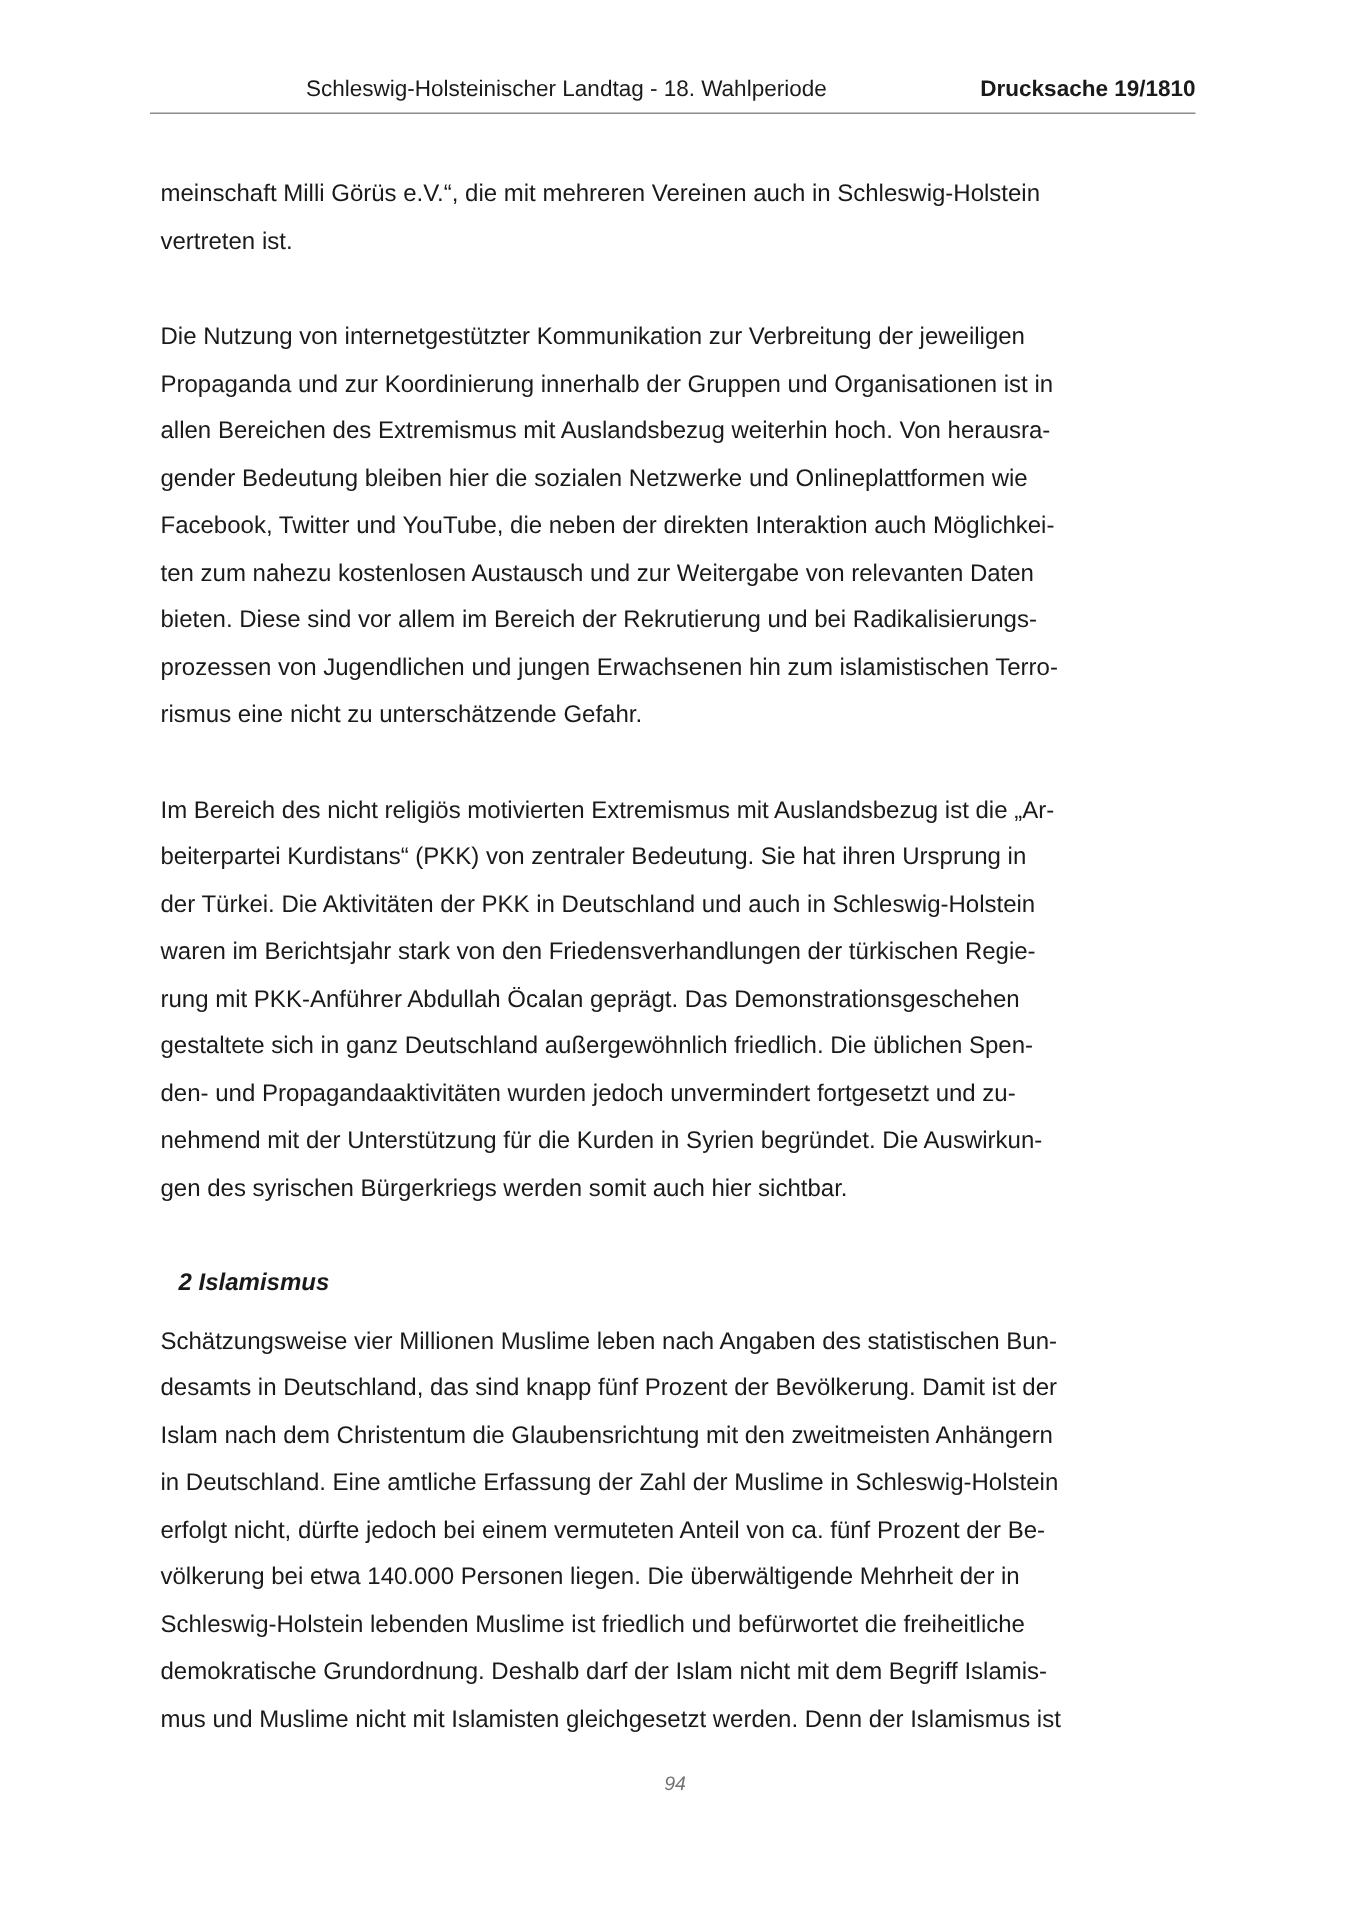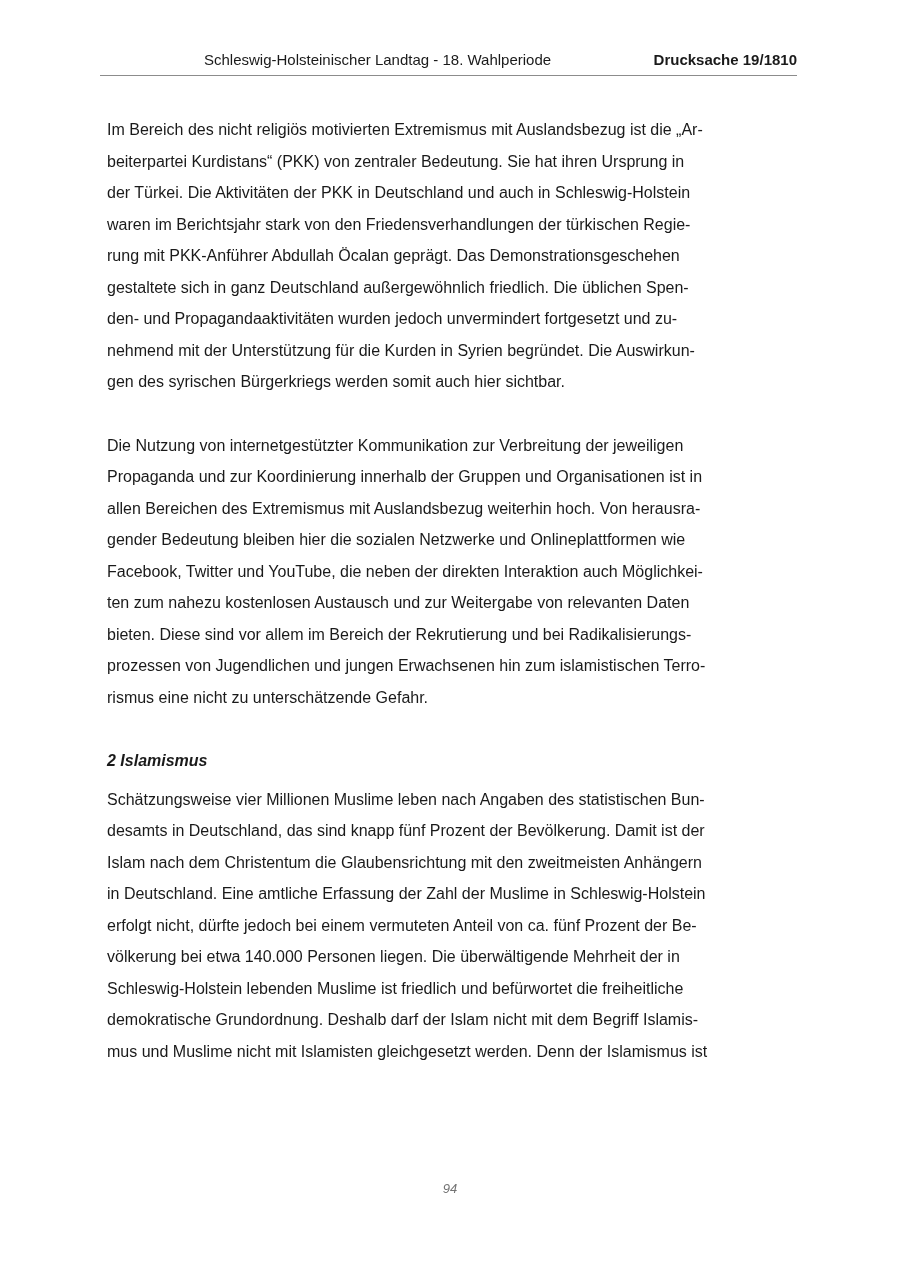--- a/index.html
+++ b/index.html
@@ -43,21 +43,21 @@
   .body {
     padding: 38px 107px 0 107px;
   }
   .body p {
     margin: 0 0 32px 0;
     font-size: 16px;
     line-height: 31.5px;
     white-space: pre;
   }
   .body h2 {
-    margin: 0 0 7px 0;
+    margin: 0 0 7px 12px;
     font-size: 16px;
     line-height: 31.5px;
     font-weight: bold;
     font-style: italic;
   }
   .footer {
     position: absolute;
     top: 1181px;
     left: 0;
     width: 100%;
@@ -73,40 +73,42 @@
 <div class="page">
 
   <div class="header">
     <span class="left">Schleswig-Holsteinischer Landtag - 18. Wahlperiode</span>
     <span class="right">Drucksache 19/1810</span>
   </div>
 
   <div class="rule"></div>
 
   <div class="body">
+    <p>meinschaft Milli Görüs e.V.“, die mit mehreren Vereinen auch in Schleswig-Holstein
+vertreten ist.</p>
+
+    <p>Die Nutzung von internetgestützter Kommunikation zur Verbreitung der jeweiligen
+Propaganda und zur Koordinierung innerhalb der Gruppen und Organisationen ist in
+allen Bereichen des Extremismus mit Auslandsbezug weiterhin hoch. Von herausra-
+gender Bedeutung bleiben hier die sozialen Netzwerke und Onlineplattformen wie
+Facebook, Twitter und YouTube, die neben der direkten Interaktion auch Möglichkei-
+ten zum nahezu kostenlosen Austausch und zur Weitergabe von relevanten Daten
+bieten. Diese sind vor allem im Bereich der Rekrutierung und bei Radikalisierungs-
+prozessen von Jugendlichen und jungen Erwachsenen hin zum islamistischen Terro-
+rismus eine nicht zu unterschätzende Gefahr.</p>
 
     <p>Im Bereich des nicht religiös motivierten Extremismus mit Auslandsbezug ist die „Ar-
 beiterpartei Kurdistans“ (PKK) von zentraler Bedeutung. Sie hat ihren Ursprung in
 der Türkei. Die Aktivitäten der PKK in Deutschland und auch in Schleswig-Holstein
 waren im Berichtsjahr stark von den Friedensverhandlungen der türkischen Regie-
 rung mit PKK-Anführer Abdullah Öcalan geprägt. Das Demonstrationsgeschehen
 gestaltete sich in ganz Deutschland außergewöhnlich friedlich. Die üblichen Spen-
 den- und Propagandaaktivitäten wurden jedoch unvermindert fortgesetzt und zu-
 nehmend mit der Unterstützung für die Kurden in Syrien begründet. Die Auswirkun-
 gen des syrischen Bürgerkriegs werden somit auch hier sichtbar.</p>
-
-    <p>Die Nutzung von internetgestützter Kommunikation zur Verbreitung der jeweiligen
-Propaganda und zur Koordinierung innerhalb der Gruppen und Organisationen ist in
-allen Bereichen des Extremismus mit Auslandsbezug weiterhin hoch. Von herausra-
-gender Bedeutung bleiben hier die sozialen Netzwerke und Onlineplattformen wie
-Facebook, Twitter und YouTube, die neben der direkten Interaktion auch Möglichkei-
-ten zum nahezu kostenlosen Austausch und zur Weitergabe von relevanten Daten
-bieten. Diese sind vor allem im Bereich der Rekrutierung und bei Radikalisierungs-
-prozessen von Jugendlichen und jungen Erwachsenen hin zum islamistischen Terro-
-rismus eine nicht zu unterschätzende Gefahr.</p>
 
     <h2>2 Islamismus</h2>
 
     <p>Schätzungsweise vier Millionen Muslime leben nach Angaben des statistischen Bun-
 desamts in Deutschland, das sind knapp fünf Prozent der Bevölkerung. Damit ist der
 Islam nach dem Christentum die Glaubensrichtung mit den zweitmeisten Anhängern
 in Deutschland. Eine amtliche Erfassung der Zahl der Muslime in Schleswig-Holstein
 erfolgt nicht, dürfte jedoch bei einem vermuteten Anteil von ca. fünf Prozent der Be-
 völkerung bei etwa 140.000 Personen liegen. Die überwältigende Mehrheit der in
 Schleswig-Holstein lebenden Muslime ist friedlich und befürwortet die freiheitliche

